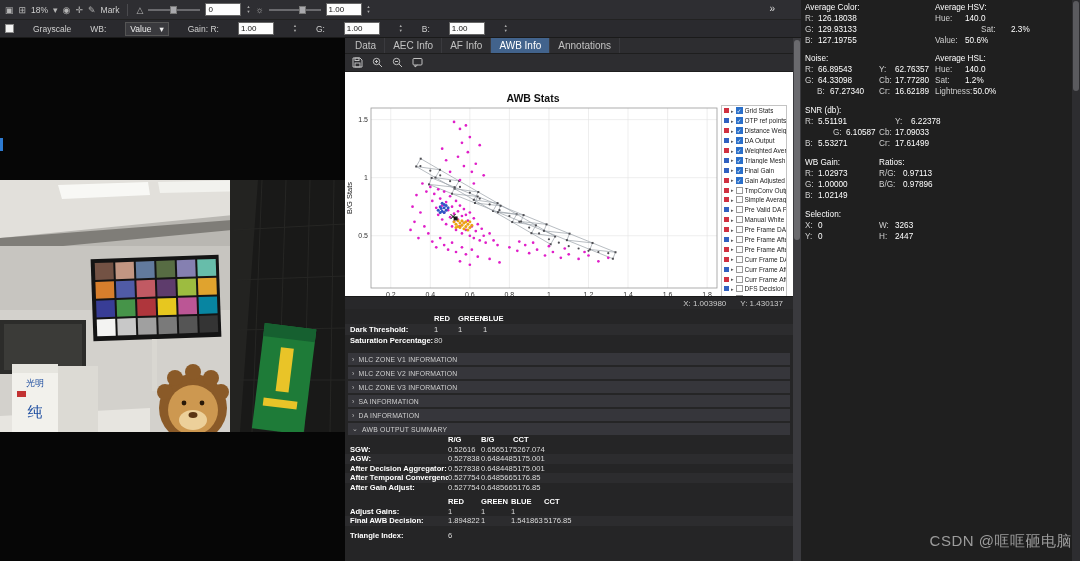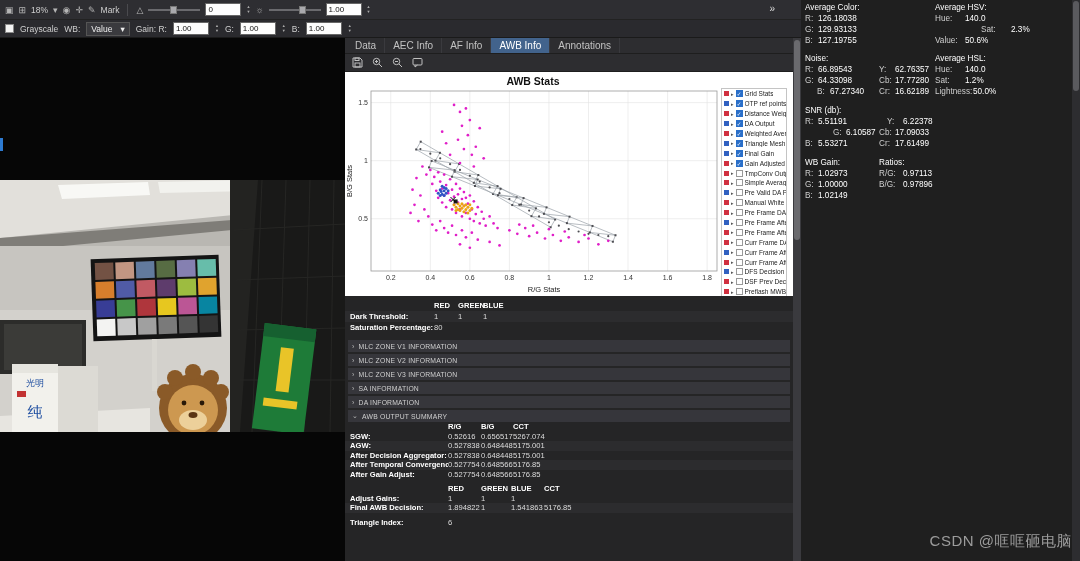--- a/index.html
+++ b/index.html
@@ -1,21 +1,21 @@
 <!DOCTYPE html>
 <html><head>
 <meta charset="utf-8">
 <style>
 *{margin:0;padding:0;box-sizing:border-box}
 html,body{width:1080px;height:561px;overflow:hidden}
 body{background:#141414;font-family:"Liberation Sans",sans-serif}
 .app{position:relative;width:1080px;height:561px;background:#141414;overflow:hidden}
 
 .toolbar1{position:absolute;left:0;top:0;width:801px;height:20px;background:#2e2e32;border-bottom:1px solid #222;display:flex;align-items:center;gap:5px;padding:0 5px;color:#c9c9c9}
-.toolbar2{position:absolute;left:0;top:20px;width:801px;height:18px;background:#2a2a2e;border-bottom:1px solid #1a1a1a;display:flex;align-items:center;gap:6px;padding:0 5px}
+.toolbar2{position:absolute;left:0;top:20px;width:801px;height:18px;background:#2a2a2e;border-bottom:1px solid #1a1a1a;display:flex;align-items:center;gap:19px;padding:0 5px}
 .ticon{font-size:9px;color:#b5b5b5}
 .tlabel{font-size:8.5px;color:#cfcfcf;white-space:nowrap}
 .tinput{width:36px;height:13px;background:#fdfdfd;border:1px solid #666;font-size:8px;color:#111;padding:0 2px;font-family:"Liberation Sans",sans-serif}
 .spin{display:inline-flex;flex-direction:column;justify-content:center;font-size:4px;line-height:4.5px;color:#aaa}
 .slider{position:relative;width:52px;height:10px;display:inline-block;flex:none}
 .strack{position:absolute;left:0;right:0;top:4.5px;height:2px;background:#6a6a6e}
 .sthumb{position:absolute;top:1px;width:7px;height:8px;background:#a9a9ad;border:1px solid #777}
 .sep{width:1px;height:12px;background:#4a4a4e;margin:0 3px}
 .collapse{position:absolute;right:26px;top:3px;color:#ddd;font-size:10px;cursor:pointer}
 .cb2{width:9px;height:9px;border:1px solid #8a8a8a;background:#f4f4f4;display:inline-block;flex:none}
@@ -25,21 +25,21 @@
 .preview svg{position:absolute;left:0;top:142px;width:345px;height:252px}
 .bluemark{position:absolute;left:0;top:100px;width:3px;height:13px;background:#2d7ad1}
 
 .middle{position:absolute;left:345px;top:38px;width:448px;height:523px;background:#252526;display:flex;flex-direction:column}
 .tabs{display:flex;height:16px;background:#2d2d30;border-bottom:1px solid #1e1e1e;padding-left:2px;flex:none}
 .tab{font-size:10px;color:#c2c2c2;padding:0 8px;display:flex;align-items:center;border-right:1px solid #3a3a3e;cursor:pointer}
 .tab.active{background:#42638c;color:#fff}
 .chart-toolbar{height:18px;display:flex;align-items:center;gap:9px;padding:0 7px;background:#2d2d30;border-bottom:1px solid #1e1e1e;flex:none}
 .chart-toolbar span{display:inline-flex}
 .chartwrap{height:224px;background:#fff;display:flex;flex-direction:column;flex:none}
-.chart-title{width:376px;text-align:center;font-size:10.5px;font-weight:bold;color:#111;padding-top:3px;flex:none}
+.chart-title{width:376px;text-align:center;font-size:10.5px;font-weight:bold;color:#111;padding-top:20px;flex:none}
 .chartflex{display:flex;flex:1}
 #chartsvg{width:376px;height:208px;flex:none}
 .legend{width:66px;margin:1px 3px 2px 0;border:1px solid #c4c4c4;overflow:hidden;background:#fff}
 .legend-item{display:flex;align-items:center;height:9.9px;gap:2px;padding-left:2px;cursor:pointer}
 .swatch{width:5px;height:5px;flex:none}
 .larrow{font-size:5px;color:#555;flex:none}
 .cbx{width:7px;height:7px;border:1px solid #999;background:#fff;flex:none;font-size:5.5px;line-height:6px;text-align:center;color:#fff}
 .cbx.on{background:#2a6fc9;border-color:#2a6fc9}
 .llabel{font-size:6.5px;color:#222;white-space:nowrap;overflow:hidden}
 .coordbar{height:13px;background:#28282a;display:flex;justify-content:flex-end;align-items:center;gap:14px;padding-right:10px;font-size:8px;color:#ccc;border-top:1px solid #1a1a1a;flex:none}
@@ -677,20 +677,24 @@
             </div>
             <div class="legend-item">
               <span class="swatch" style="background: rgb(208, 48, 64);"></span>
               <span class="larrow">▸</span>
               <span class="cbx"></span>
               <span class="llabel">Preflash MWB</span>
             </div>
           </div>
       </div>
     </div>
+    <div class="coordbar">
+      <span>X: 1.003980</span>
+      <span>Y: 1.430137</span>
+    </div>
     <div class="statsp">
       <div class="trow thead">
           <span></span>
           <span>RED</span>
           <span>GREEN</span>
           <span>BLUE</span>
         </div>
       <div class="trow odd">
         <span class="tl">Dark Threshold:</span>
         <span>1</span>
@@ -861,21 +865,21 @@
         <div class="rp-row">
           <span class="pair" style="left: 0px;"><span class="pl" style="width: 38px;">Lightness:</span><span class="pv">50.0%</span></span>
         </div>
       </div>
       <div class="rp-sec" style="left: 4px; top: 106px;">
         <div class="rp-trow">
           <span class="rp-title" style="left: 0px;">SNR (db):</span>
         </div>
         <div class="rp-row">
           <span class="pair" style="left: 0px;"><span class="pl" style="width: 13px;">R:</span><span class="pv">5.51191</span></span>
-          <span class="pair" style="left: 82px;"><span class="pl" style="width: 16px;">Y:</span><span class="pv">6.22378</span></span>
+          <span class="pair" style="left: 90px;"><span class="pl" style="width: 16px;">Y:</span><span class="pv">6.22378</span></span>
         </div>
         <div class="rp-row">
           <span class="pair" style="left: 0px; margin-left: 28px;"><span class="pl" style="width: 13px;">G:</span><span class="pv">6.10587</span></span>
           <span class="pair" style="left: 74px;"><span class="pl" style="width: 16px;">Cb:</span><span class="pv">17.09033</span></span>
         </div>
         <div class="rp-row">
           <span class="pair" style="left: 0px;"><span class="pl" style="width: 13px;">B:</span><span class="pv">5.53271</span></span>
           <span class="pair" style="left: 74px;"><span class="pl" style="width: 16px;">Cr:</span><span class="pv">17.61499</span></span>
         </div>
       </div>
@@ -889,20 +893,33 @@
           <span class="pair" style="left: 74px;"><span class="pl" style="width: 24px;">R/G:</span><span class="pv">0.97113</span></span>
         </div>
         <div class="rp-row">
           <span class="pair" style="left: 0px;"><span class="pl" style="width: 13px;">G:</span><span class="pv">1.00000</span></span>
           <span class="pair" style="left: 74px;"><span class="pl" style="width: 24px;">B/G:</span><span class="pv">0.97896</span></span>
         </div>
         <div class="rp-row">
           <span class="pair" style="left: 0px;"><span class="pl" style="width: 13px;">B:</span><span class="pv">1.02149</span></span>
         </div>
       </div>
+      <div class="rp-sec" style="left: 4px; top: 210px;">
+        <div class="rp-trow">
+          <span class="rp-title" style="left: 0px;">Selection:</span>
+        </div>
+        <div class="rp-row">
+          <span class="pair" style="left: 0px;"><span class="pl" style="width: 13px;">X:</span><span class="pv">0</span></span>
+          <span class="pair" style="left: 74px;"><span class="pl" style="width: 16px;">W:</span><span class="pv">3263</span></span>
+        </div>
+        <div class="rp-row">
+          <span class="pair" style="left: 0px;"><span class="pl" style="width: 13px;">Y:</span><span class="pv">0</span></span>
+          <span class="pair" style="left: 74px;"><span class="pl" style="width: 16px;">H:</span><span class="pv">2447</span></span>
+        </div>
+      </div>
     </div>
 
   <div class="rscroll">
       <div class="thumb"></div>
     </div>
 
   <div class="watermark">CSDN @哐哐砸电脑</div>
 </div>
 
 </body></html>

